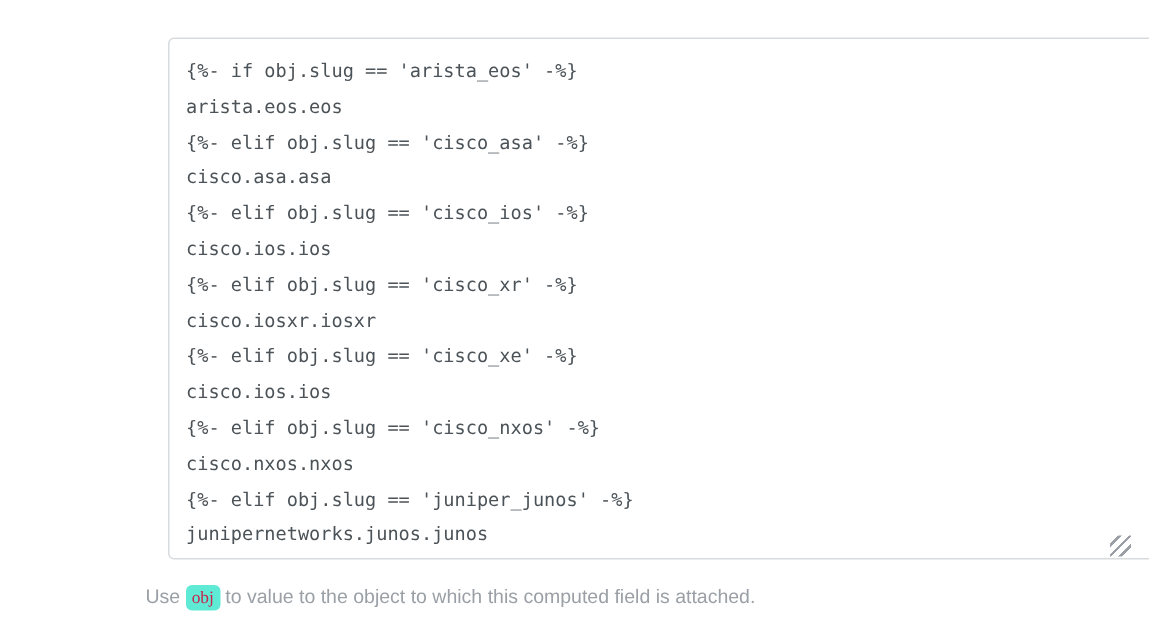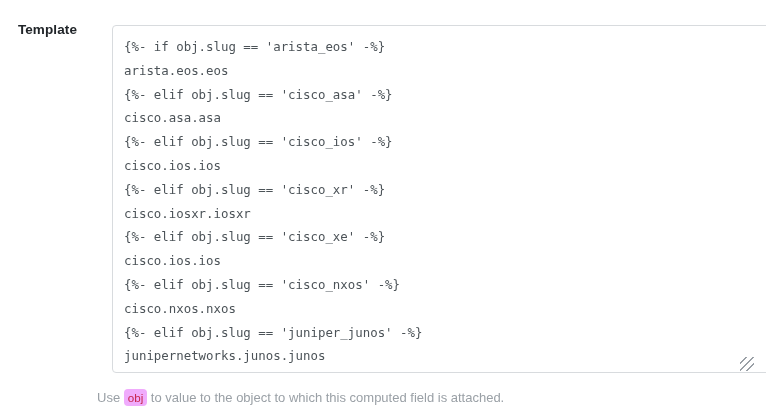--- a/index.html
+++ b/index.html
@@ -86,35 +86,34 @@
     margin-top: 8px;
     font-size: 13px;
     color: #9aa0a6;
     line-height: 20px;
   }
   .help-line {
     display: block;
     white-space: nowrap;
   }
   code.inline-code {
-    font-family: Liberation Sans, sans-serif;
+    font-family: Liberation Serif, serif;
     font-size: 11.6px;
     color: #c7254e;
-    background-color: #f0abfc;
+    background-color: #5eead4;
     padding: 2px 4px;
     border-radius: 4px;
     white-space: nowrap;
   }
 </style>
 </head>
 <body>
 
 <div class="form-row">
 
-  <label class="field-label">Template</label>
 
   <div class="control-col">
 
     <div style="position:relative;">
       <textarea class="code-textarea" spellcheck="false" placeholder="" style="">{%- if obj.slug == 'arista_eos' -%}
 arista.eos.eos
 {%- elif obj.slug == 'cisco_asa' -%}
 cisco.asa.asa
 {%- elif obj.slug == 'cisco_ios' -%}
 cisco.ios.ios

